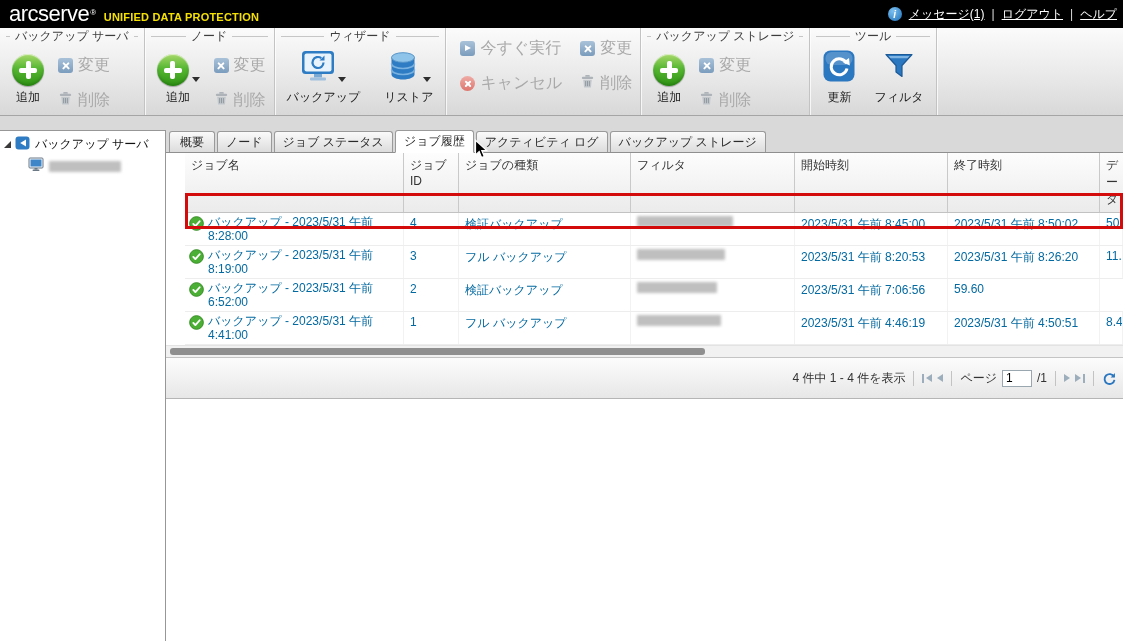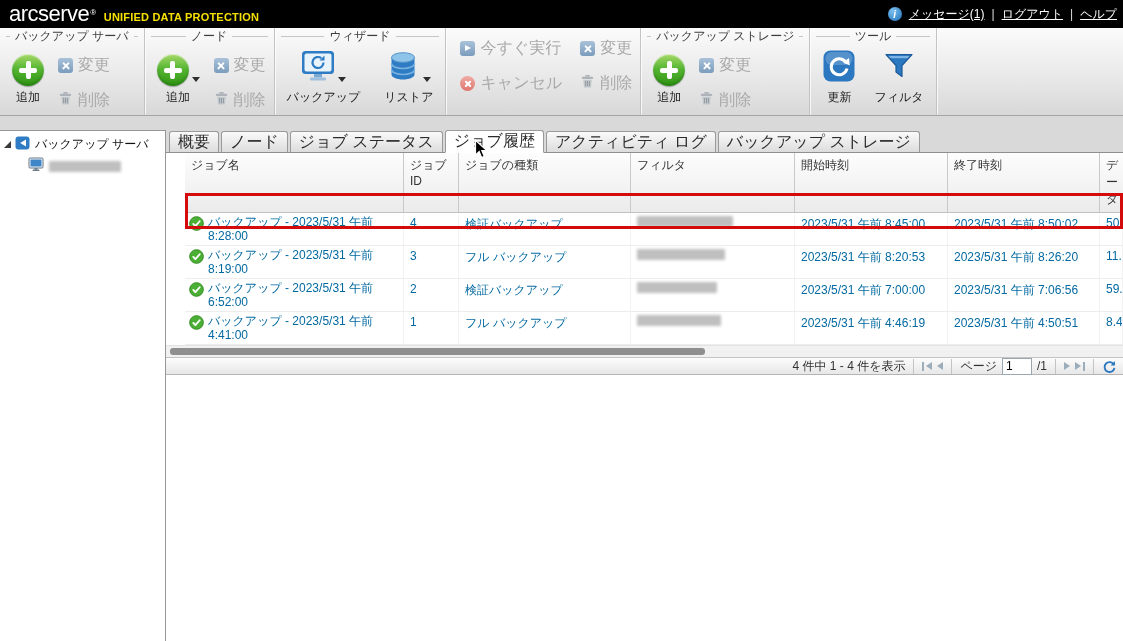--- a/index.html
+++ b/index.html
@@ -61,21 +61,21 @@
                padding-top:14px; display:flex; }
   .sidebar { width:166px; flex:0 0 166px; background:#fff; border:1px solid #979797; border-left:none; border-bottom:none;
              padding:4px 2px; }
   .tree-root { display:flex; align-items:center; gap:4px; font-size:12px; color:#111; height:18px; cursor:pointer; padding-left:2px; }
   .tree-expander { width:0; height:0; border-left:7px solid transparent; border-bottom:7px solid #3a3a3a; flex:0 0 auto; }
   .tree-child { display:flex; align-items:center; gap:5px; margin:3px 0 0 26px; cursor:pointer; }
   .redact { background:#bfbfbf; filter:blur(1.5px); border-radius:1px; display:inline-block; }
 
   .main { flex:1; display:flex; flex-direction:column; position:relative; min-width:0; }
   .tabbar { height:23px; display:flex; align-items:flex-end; gap:2px; padding-left:3px; border-bottom:1px solid #8f8f8f; }
-  .tab { height:21px; display:flex; align-items:center; justify-content:center; padding:9px 8px; font-size:16px; color:#2b2b2b;
+  .tab { height:21px; display:flex; align-items:center; justify-content:center; padding:9px 8px; font-size:12px; color:#2b2b2b;
          background:linear-gradient(#fafafa,#dcdcdc); border:1px solid #9a9a9a; border-bottom:none;
          border-radius:3px 3px 0 0; cursor:pointer; white-space:nowrap; }
   .tab.active { background:#fff; height:23px; margin-bottom:-1px; border-bottom:1px solid #fff; position:relative; z-index:2; }
   .t1{min-width:46px}.t2{min-width:52px}.t3{min-width:101px}.t4{min-width:76px}.t5{min-width:113px}.t6{min-width:132px}
 
   .panel { flex:1; background:#fff; display:flex; flex-direction:column; min-height:0; }
 
   .grid { position:relative;margin-left:19px; }
   .grid-head, .grid-row { display:grid; grid-template-columns:219px 55px 172px 164px 153px 152px 1fr; }
   .grid-head { background:linear-gradient(#fdfdfd,#ebebeb); border-bottom:1px solid #c2c2c2; }
@@ -85,21 +85,21 @@
   .td-name { display:flex; gap:4px; padding:2px 2px 2px 4px; white-space:normal; }
   .name-text { line-height:14px; }
   .ok-ic { flex:0 0 auto; margin-top:1px; }
   .ok-ic svg { display:block; }
   .annotation { position:absolute; left:0; right:0; top:40px; height:36px; border:3px solid #d40b0b;
                 pointer-events:none; z-index:6; }
 
   .hscroll { height:12px; background:#f1f1f1; border-top:1px solid #e3e3e3; padding:2px 0 0 4px; cursor:pointer; }
   .hscroll-thumb { width:535px; height:7px; background:#8f8f8f; border-radius:3px; }
 
-  .pagebar { height:18px; background:linear-gradient(#fcfcfc,#e7e7e7); border-top:1px solid #c4c4c4;
+  .pagebar { height:42px; background:linear-gradient(#fcfcfc,#e7e7e7); border-top:1px solid #c4c4c4;
              border-bottom:1px solid #b5b5b5; display:flex; align-items:center; justify-content:flex-end;
              gap:5px; padding-right:6px; font-size:12px; color:#333; }
   .vsep { width:1px; height:15px; background:#c3c3c3; margin:0 3px; }
   .nav { display:flex; align-items:center; gap:2px; cursor:pointer; }
   .tri-l { width:0;height:0;border-top:4px solid transparent;border-bottom:4px solid transparent;border-right:6px solid #9caebc; }
   .tri-r { width:0;height:0;border-top:4px solid transparent;border-bottom:4px solid transparent;border-left:6px solid #9caebc; }
   .nav-bar { width:2px; height:9px; background:#9caebc; }
   .page-input { width:30px; height:17px; border:1px solid #9aa6b0; font-size:12px; padding:0 3px; font-family:inherit; }
   .pg-refresh { cursor:pointer; display:flex; align-items:center; }
 
@@ -394,21 +394,20 @@
                     <circle cx="8" cy="8" r="7.3" fill="#4caf35"></circle>
                     <circle cx="8" cy="8" r="7.3" fill="none" stroke="#2f8a1e"></circle>
                     <path d="M4.6 8.4l2.2 2.4 4.6-5.2" fill="none" stroke="#fff" stroke-width="2" stroke-linecap="round" stroke-linejoin="round"></path>
                   </svg>
                 </span>
               <span class="name-text">バックアップ - 2023/5/31 午前 6:52:00</span>
             </div>
             <div class="td">2</div>
             <div class="td">検証バックアップ</div>
             <div class="td"><span class="redact" style="width:80px;height:11px"></span></div>
-            <div class="td">2023/5/31 午前 7:00:00</div>
             <div class="td">2023/5/31 午前 7:06:56</div>
             <div class="td">59.60</div>
           </div>
 
           <div class="grid-row">
             <div class="td td-name">
               <span class="ok-ic">
                   <svg width="15" height="15" viewBox="0 0 16 16">
                     <circle cx="8" cy="8" r="7.3" fill="#4caf35"></circle>
                     <circle cx="8" cy="8" r="7.3" fill="none" stroke="#2f8a1e"></circle>

